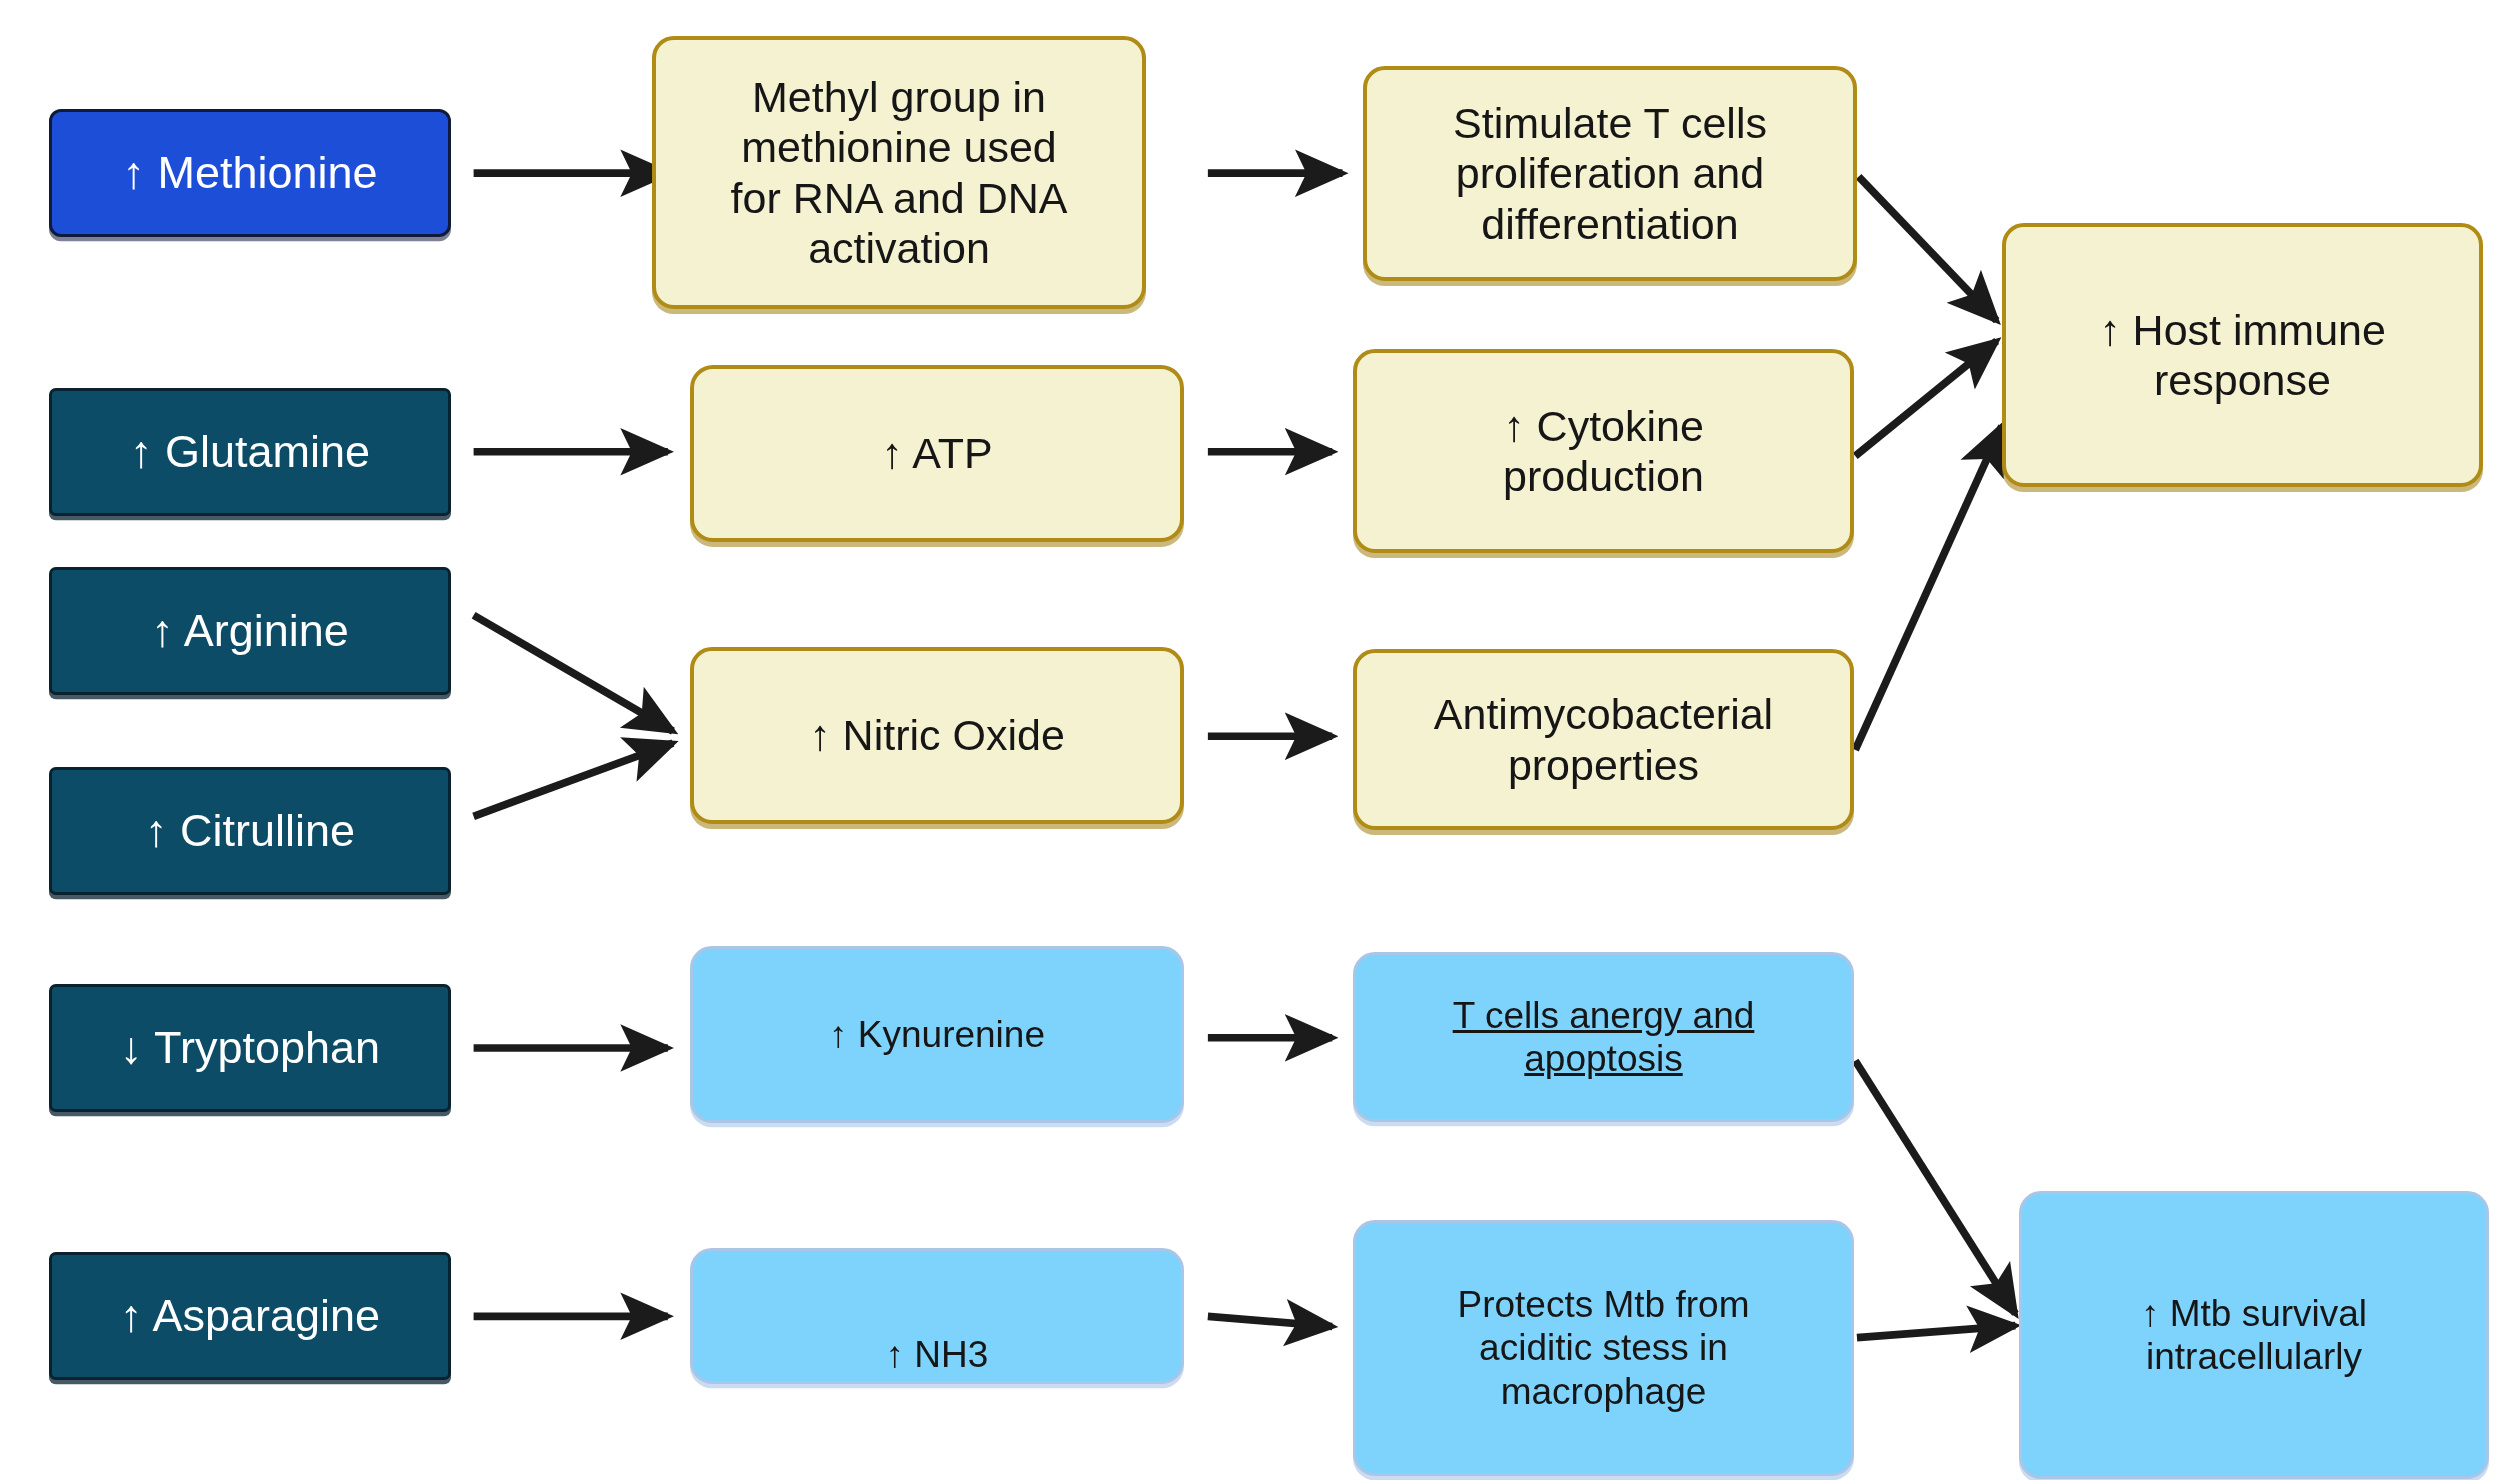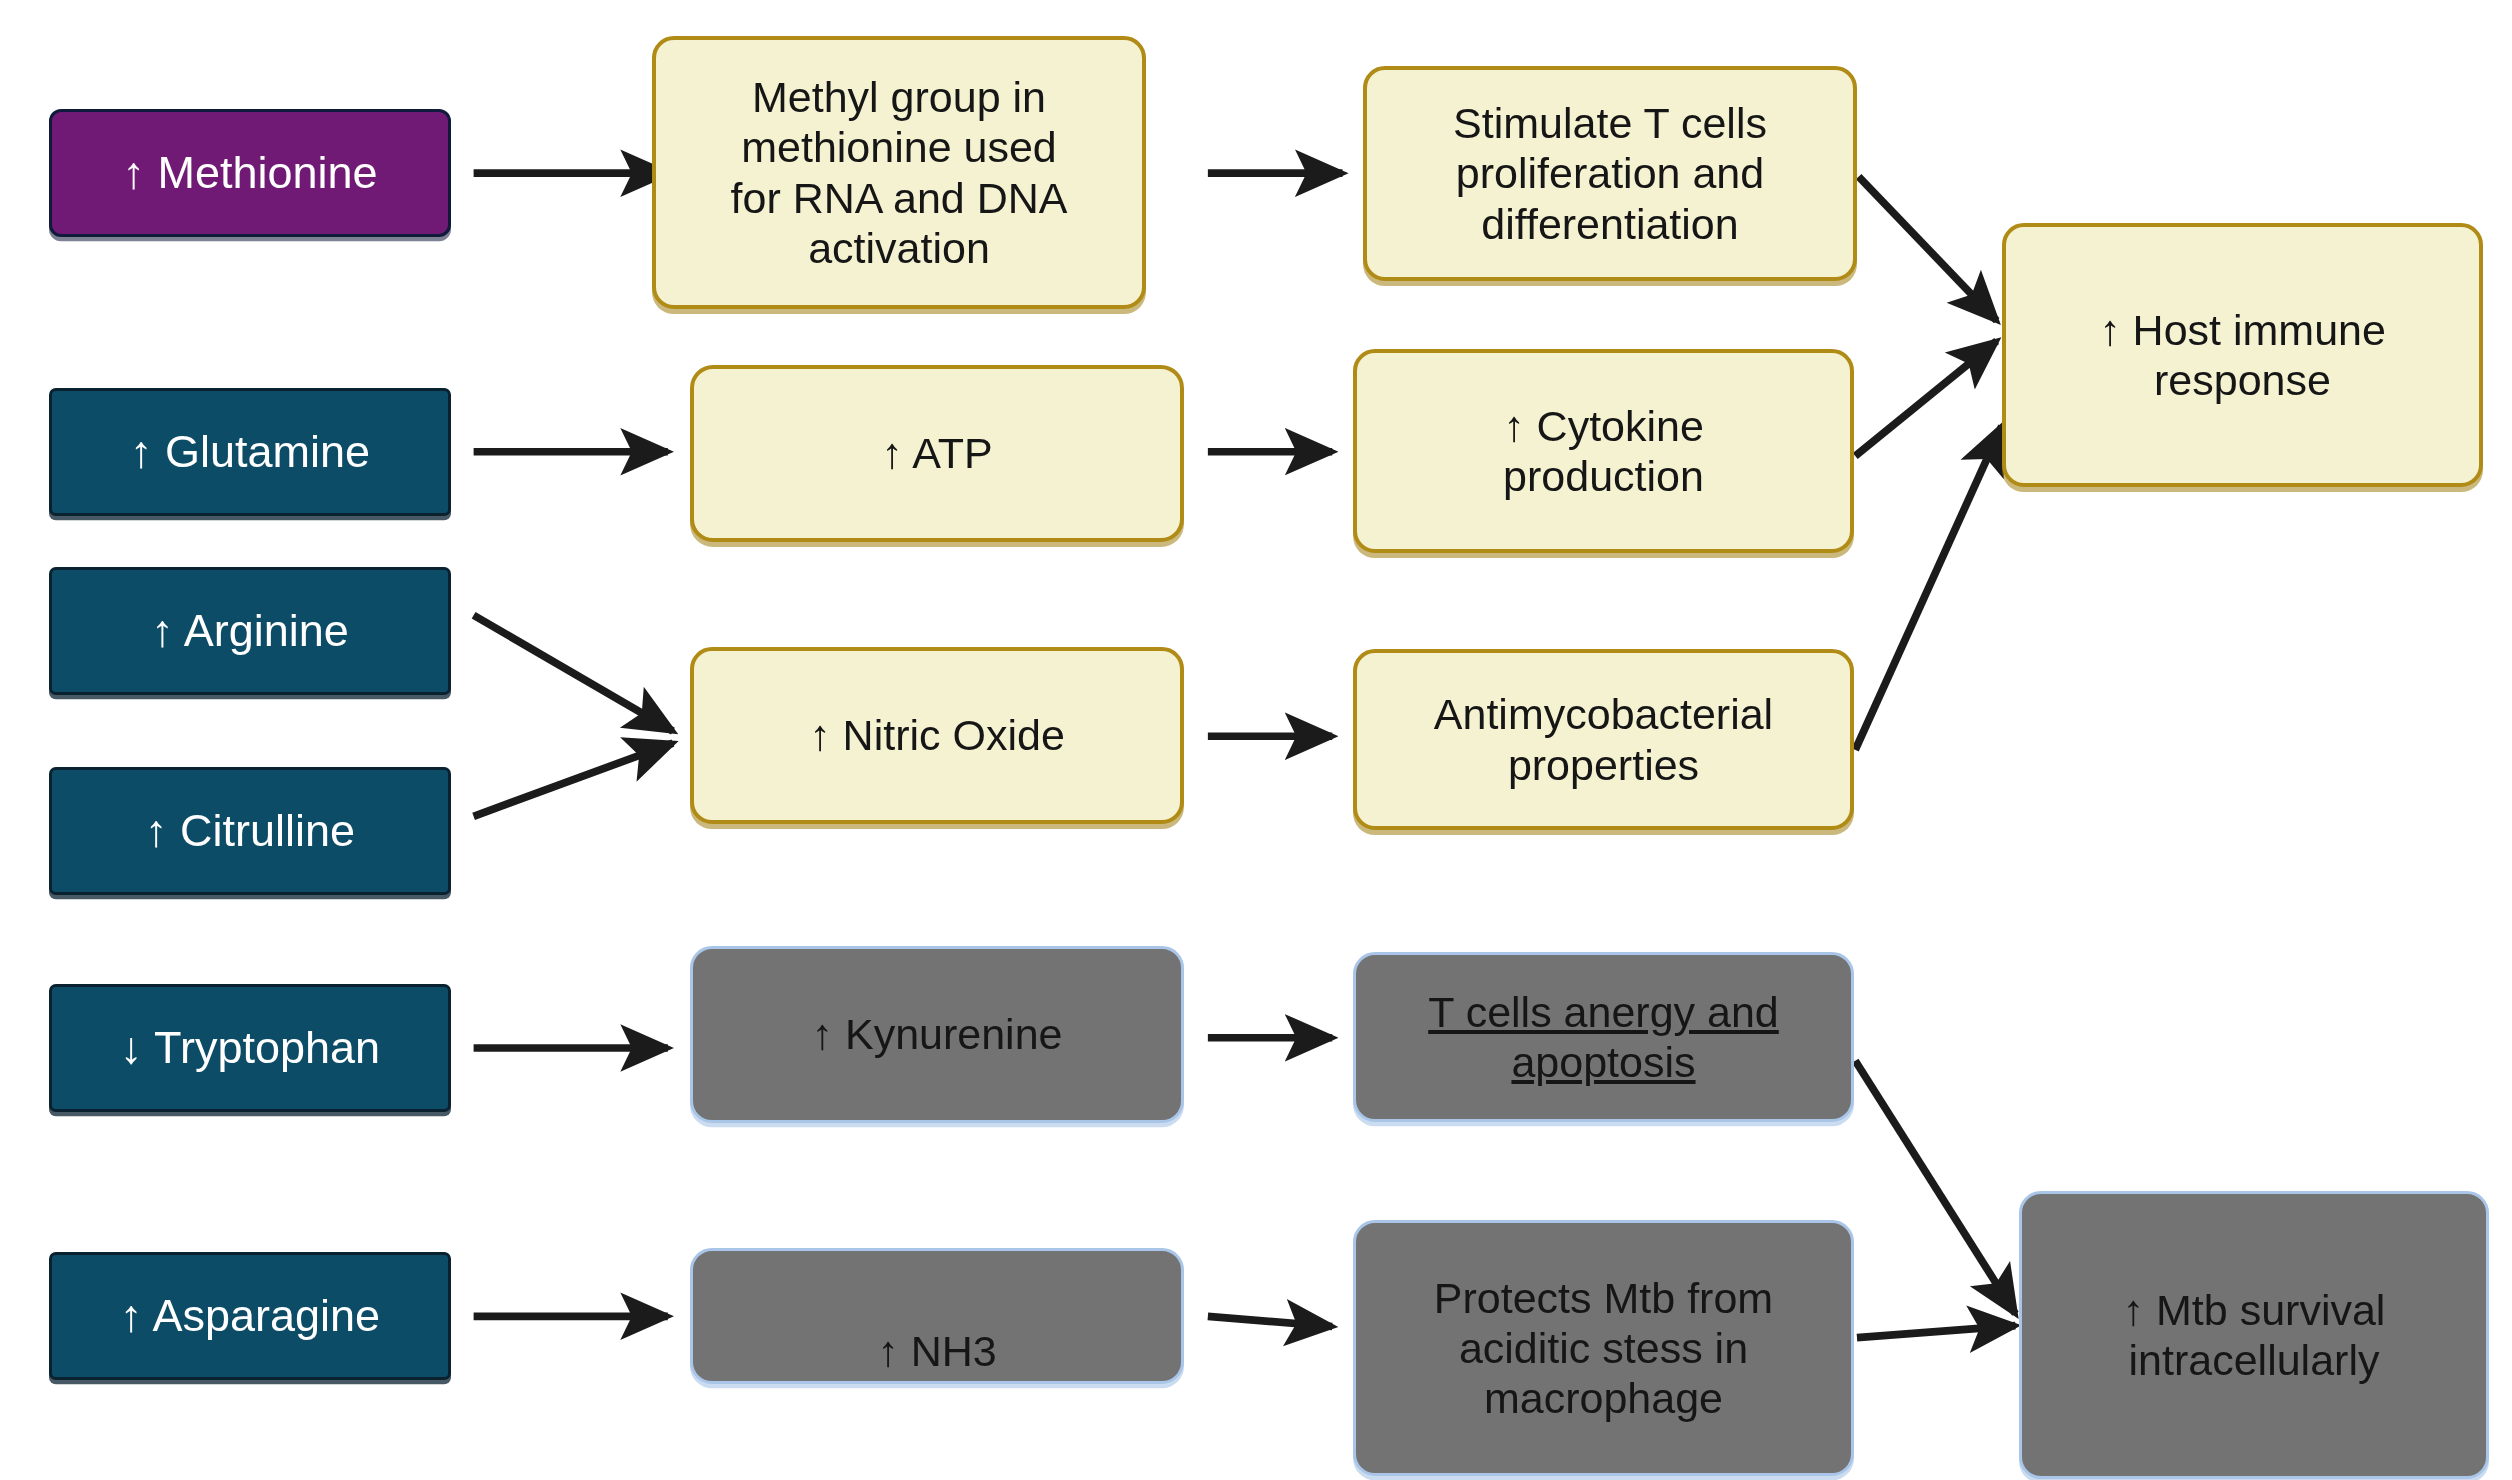--- a/index.html
+++ b/index.html
@@ -27,21 +27,21 @@
     z-index: 3;
   }
   .node .lbl {
     display: block;
     width: 100%;
     white-space: pre-line;
   }
 
   
   .node.navy {
-    background: #701a75;
+    background: #1d4ed8;
     border: 3.4px solid #101a3a;
     border-radius: 12px;
     color: #ffffff;
     font-size: 45px;
     box-shadow: 0 4.3px 0 rgba(16,26,58,0.55);
   }
   
   .node.teal {
     background: #0d4c66;
     border: 3.4px solid #0a2230;
@@ -54,25 +54,25 @@
   .node.cream {
     background: #f4f2d0;
     border: 4.3px solid #b08b15;
     border-radius: 22px;
     color: #161616;
     font-size: 43px;
     box-shadow: 0 5.1px 0 rgba(160,125,17,0.55);
   }
   
   .node.lightblue {
-    background: #737373;
+    background: #7dd3fc;
     border: 3.4px solid #a9c5e8;
     border-radius: 22px;
     color: #161616;
-    font-size: 43px;
+    font-size: 37px;
     box-shadow: 0 4.3px 0 rgba(169,197,232,0.6);
   }
 
   #edges {
     position: absolute;
     left: 0;
     top: 0;
     width: 2512px;
     height: 1481px;
     z-index: 1;

